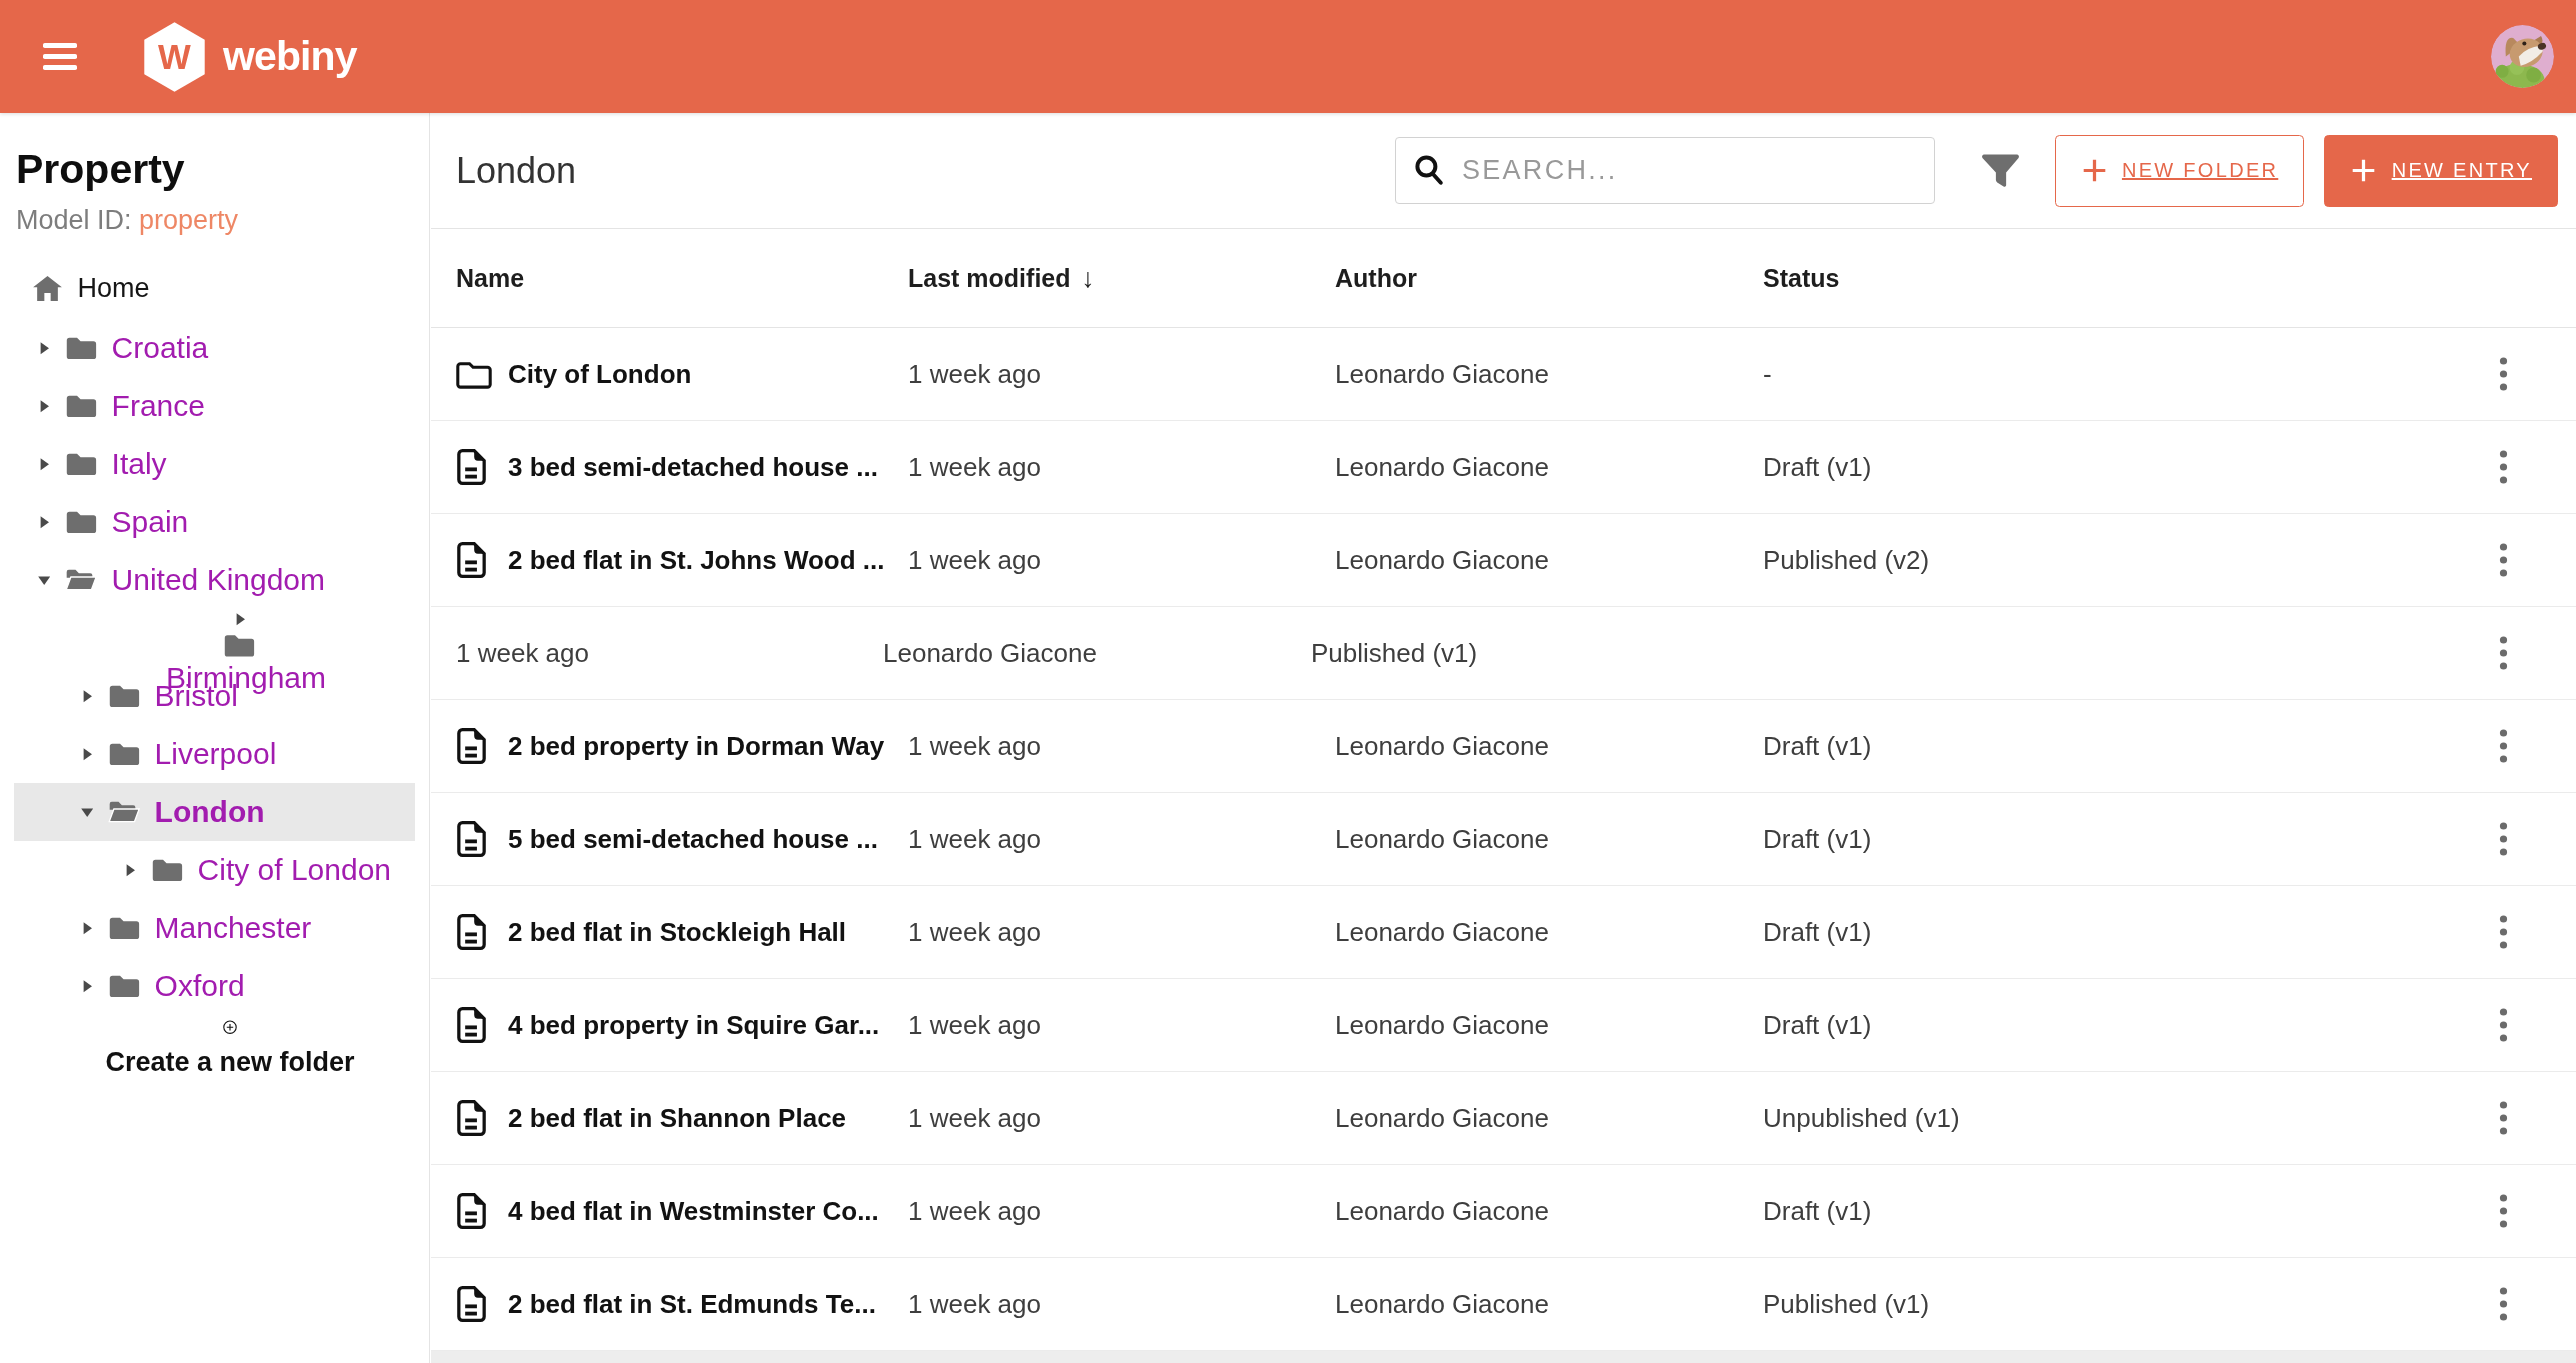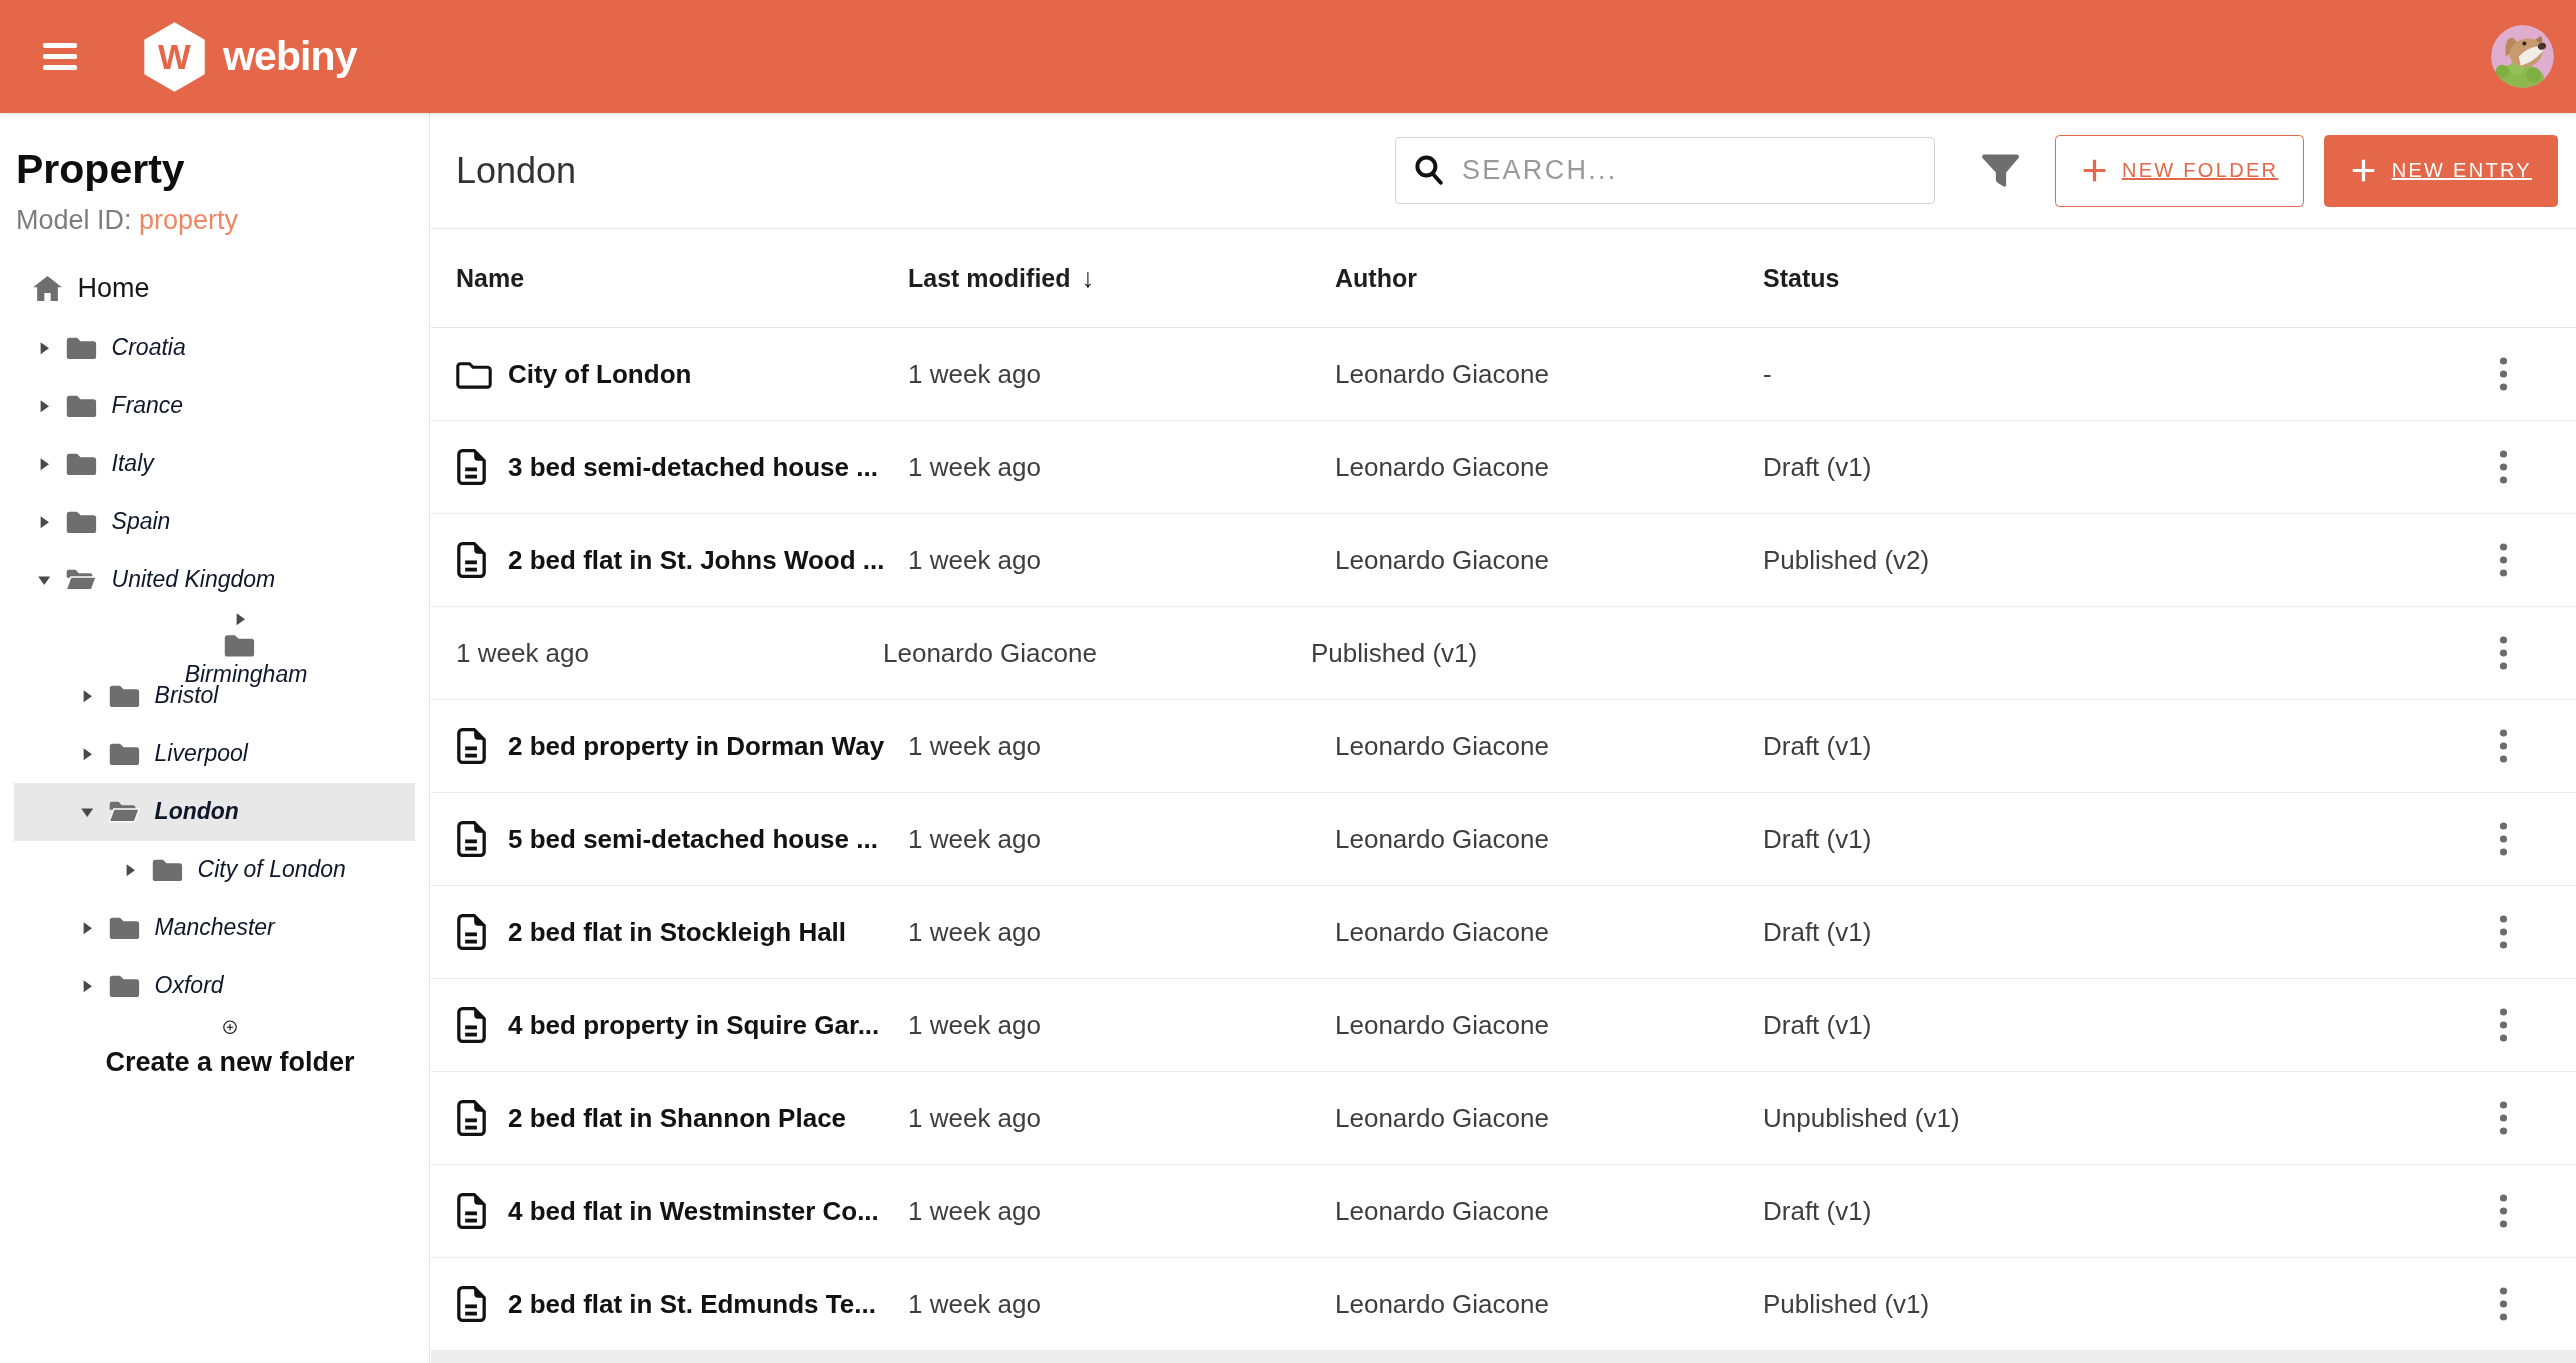--- a/index.html
+++ b/index.html
@@ -33,21 +33,21 @@
   .home-row{margin-top:23.4px;height:58px;display:flex;align-items:center;padding-left:32px;gap:14.4px;cursor:pointer;}
   .home-row .label{font-size:27px;color:#161616;}
   .tree{margin-top:1.8px;}
   .tree-item{height:58px;display:flex;align-items:center;margin:0 14.4px;cursor:pointer;}
   .tree-item.selected{background:var(--sel);}
   .tree-item.selected .tree-label{font-weight:700;}
   .caret{width:20px;height:20px;display:flex;align-items:center;justify-content:center;flex:0 0 20px;margin-right:10.8px;}
   .caret svg{width:14.4px;height:14.4px;fill:#4a4a4a;}
   .caret.down svg{transform:rotate(90deg);}
   .tree-folder{width:32px;height:27px;margin-right:14.4px;flex:0 0 32px;}
-  .tree-label{font-size:23px;color:#0f172a;white-space:nowrap;font-style:italic;}
+  .tree-label{font-size:30px;color:#a21caf;white-space:nowrap;}
   .create-folder{margin-top:5.4px;height:58px;display:flex;align-items:center;padding-left:31px;gap:12.6px;cursor:pointer;flex-direction:column;}
   .create-folder .label{font-size:27px;font-weight:700;color:#111;}
   
   .main{position:absolute;left:431px;top:113px;width:2145px;height:1251px;display:flex;flex-direction:column;background:#fff;}
   .content-header{height:116px;flex:0 0 116px;border-bottom:1.8px solid var(--border);
     display:flex;align-items:center;padding:0 18px 0 25px;}
   .page-title{font-size:36px;color:#333;}
   .header-right{margin-left:auto;display:flex;align-items:center;}
   .searchbox{width:540px;height:67px;border:1.8px solid #d2d2d2;border-radius:4px;
     display:flex;align-items:center;padding:0 14.4px 0 16px;background:#fff;}

